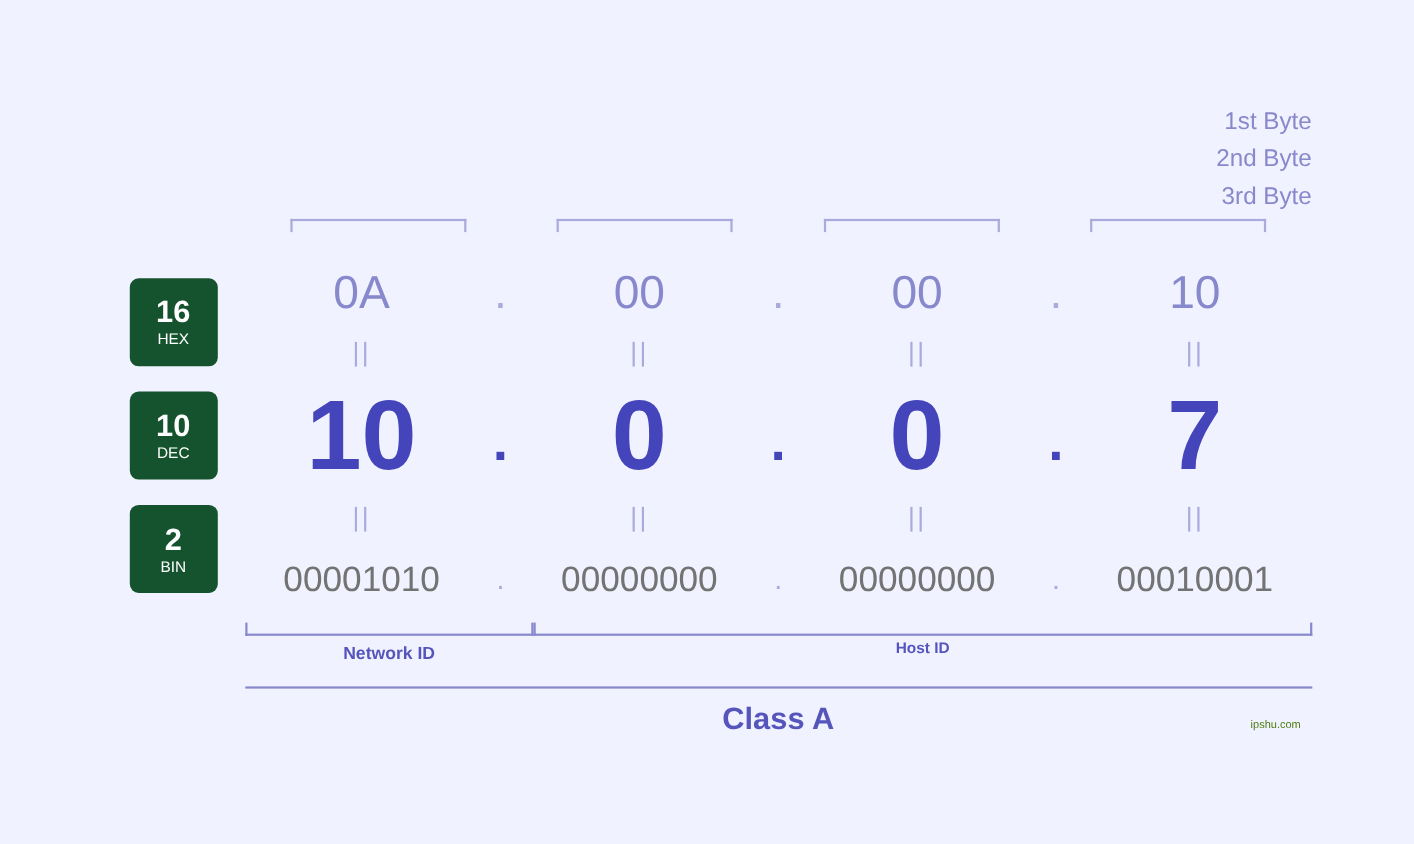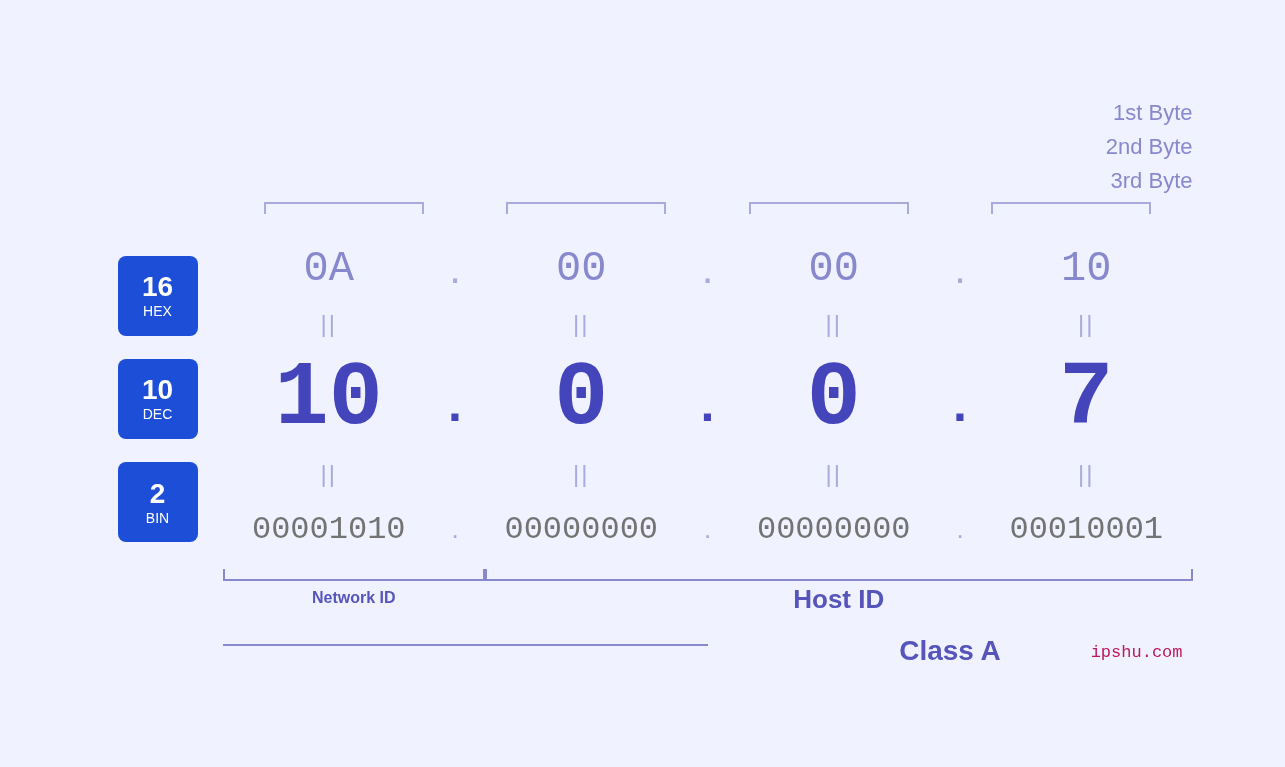--- a/index.html
+++ b/index.html
@@ -76,21 +76,21 @@
     .badge-col {
       width: 130px;
       display: flex;
       flex-direction: column;
       justify-content: space-around;
       align-items: center;
       padding: 10px 0;
     }
 
     .badge {
-      background-color: #1d4ed8;
+      background-color: #14532d;
       color: white;
       border-radius: 8px;
       width: 80px;
       height: 80px;
       display: flex;
       flex-direction: column;
       align-items: center;
       justify-content: center;
       font-size: 28px;
       font-weight: bold;
@@ -128,21 +128,20 @@
     .value-row.bin-row {
       height: 70px;
     }
 
     .byte-cell {
       flex: 1;
       text-align: center;
       display: flex;
       align-items: center;
       justify-content: center;
-      font-family: Liberation Mono, monospace;
     }
 
     .dot-cell {
       width: 40px;
       text-align: center;
       display: flex;
       align-items: center;
       justify-content: center;
     }
 
@@ -221,33 +220,33 @@
     .net-label {
       color: #5555bb;
       font-size: 16px;
       font-weight: bold;
       margin-top: 8px;
       text-align: center;
     }
 
     .host-label {
       color: #5555bb;
-      font-size: 26px;
+      font-size: 14px;
       font-weight: bold;
       margin-top: 3px;
       text-align: center;
     }
 
     
     .class-section {
       width: 100%;
       padding-left: 130px;
       margin-top: 20px;
       display: flex;
-      flex-direction: row;
+      flex-direction: column;
       align-items: center;
     }
 
     .class-line {
       width: 100%;
       height: 2px;
       background-color: #8888cc;
       margin-bottom: 12px;
     }
 
@@ -256,23 +255,22 @@
       font-size: 28px;
       font-weight: bold;
       text-align: center;
       width: 100%;
     }
 
     .watermark {
       position: absolute;
       bottom: 5px;
       right: 10px;
-      color: #be185d;
-      font-size: 17px;
-      font-family: Liberation Mono, monospace;
+      color: #4d7c0f;
+      font-size: 10px;
     }
 
     .bracket-bottom-line {
       height: 12px;
       border-bottom: 2px solid #8888cc;
       border-left: 2px solid #8888cc;
       border-right: 2px solid #8888cc;
     }
   </style>
 </head>

